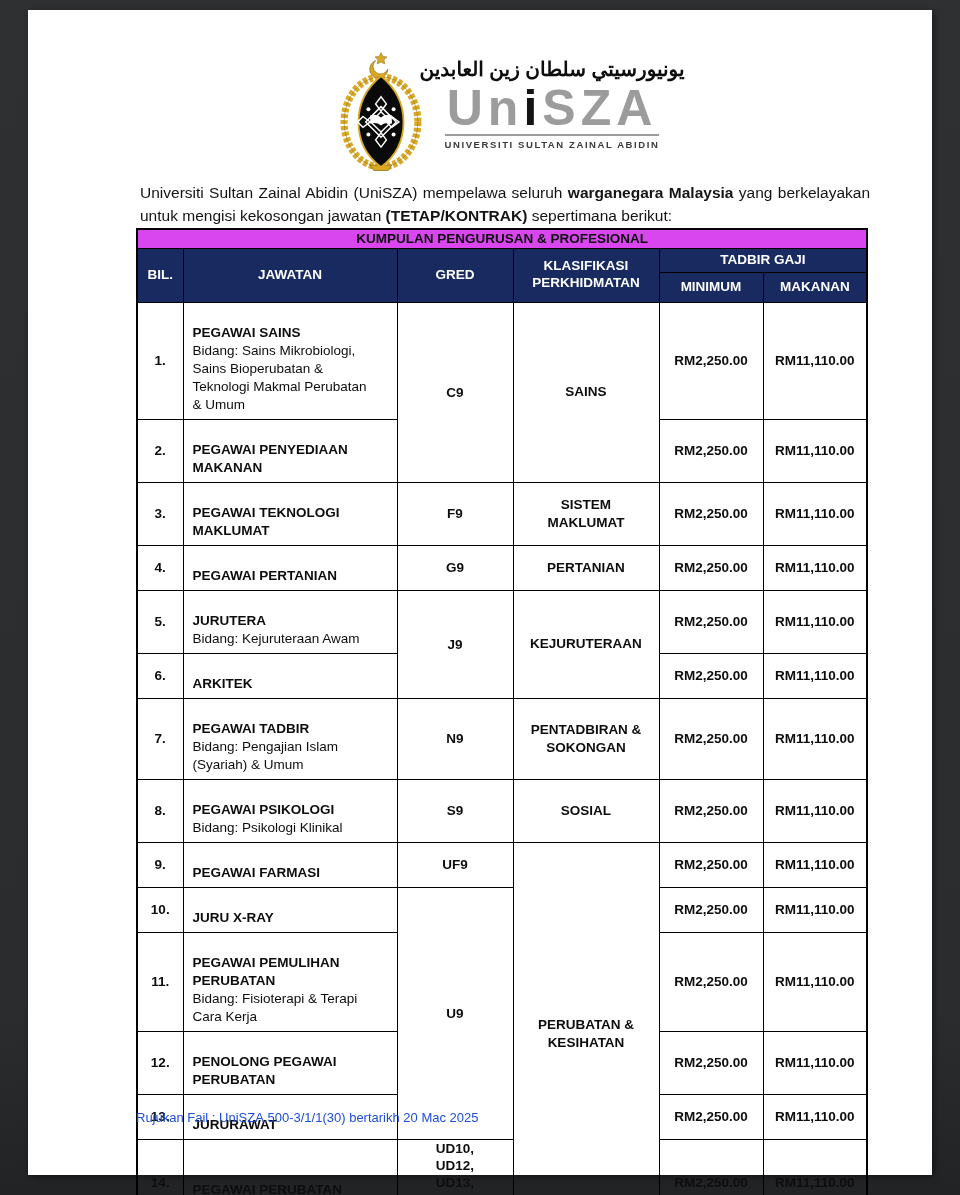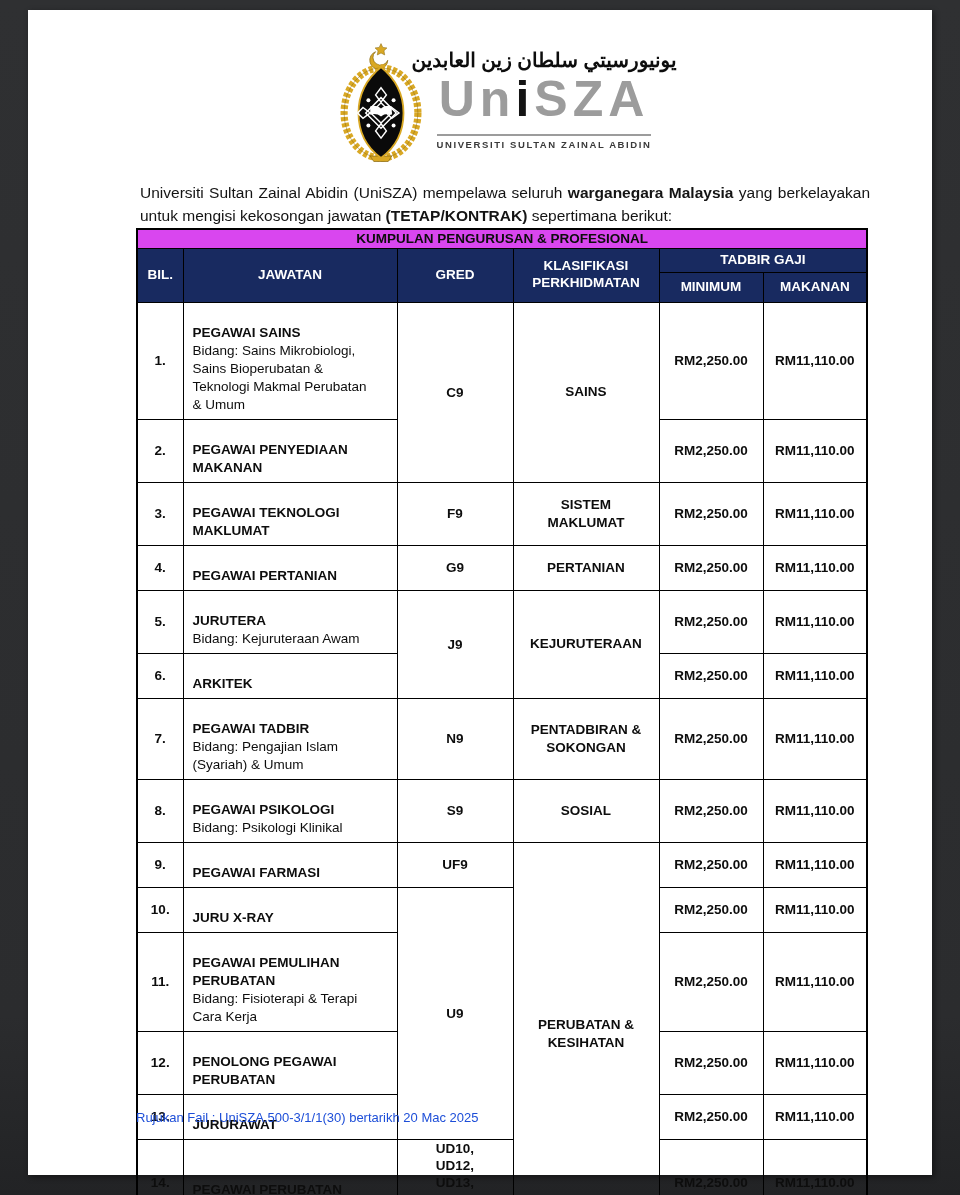--- a/index.html
+++ b/index.html
@@ -3,29 +3,29 @@
 <meta charset="utf-8">
 <style>
   * { margin:0; padding:0; box-sizing:border-box; }
   html,body { width:960px; height:1195px; overflow:hidden; background:#2b2c2e;
               font-family:"Liberation Sans", sans-serif; }
   .stage { position:relative; width:960px; height:1195px; background:linear-gradient(180deg,#2f3032 0%,#2b2c2e 85%,#222325 100%); }
   .paper { position:absolute; left:28px; top:10px; width:904px; height:1165px;
            background:#ffffff; box-shadow:2px 2px 6px rgba(0,0,0,.45); }
 
   
-  .logo { position:absolute; left:308px; top:33px; display:flex; }
+  .logo { position:absolute; left:308px; top:42px; display:flex; gap:8px; }
   .emblem { width:90px; height:120px; }
   .logo-text { width:236px; display:flex; flex-direction:column; align-items:center; }
   .jawi { margin-top:4px; font-size:20px; font-weight:bold; color:#0d0d0d;
           direction:rtl; white-space:nowrap; line-height:1.3; }
   .wordmark { font-size:50px; font-weight:bold; color:#9c9c9c; letter-spacing:5px;
               line-height:1.0; margin-top:1px; }
   .wordmark .i { color:#141414; }
-  .caption { margin-top:10px; border-top:2.5px solid #9c9c9c; padding-top:3px;
+  .caption { margin-top:1px; border-top:2.5px solid #9c9c9c; padding-top:3px;
              font-size:9.5px; font-weight:bold; letter-spacing:1.6px; color:#3a3a3a;
              white-space:nowrap; }
 
   
   .intro { position:absolute; left:112px; top:171px; width:730px;
            font-size:15.5px; line-height:23px; color:#141414; text-align:justify; }
   .intro b { font-weight:bold; }
 
   
   table.vac { position:absolute; left:108px; top:218px; width:730px;

